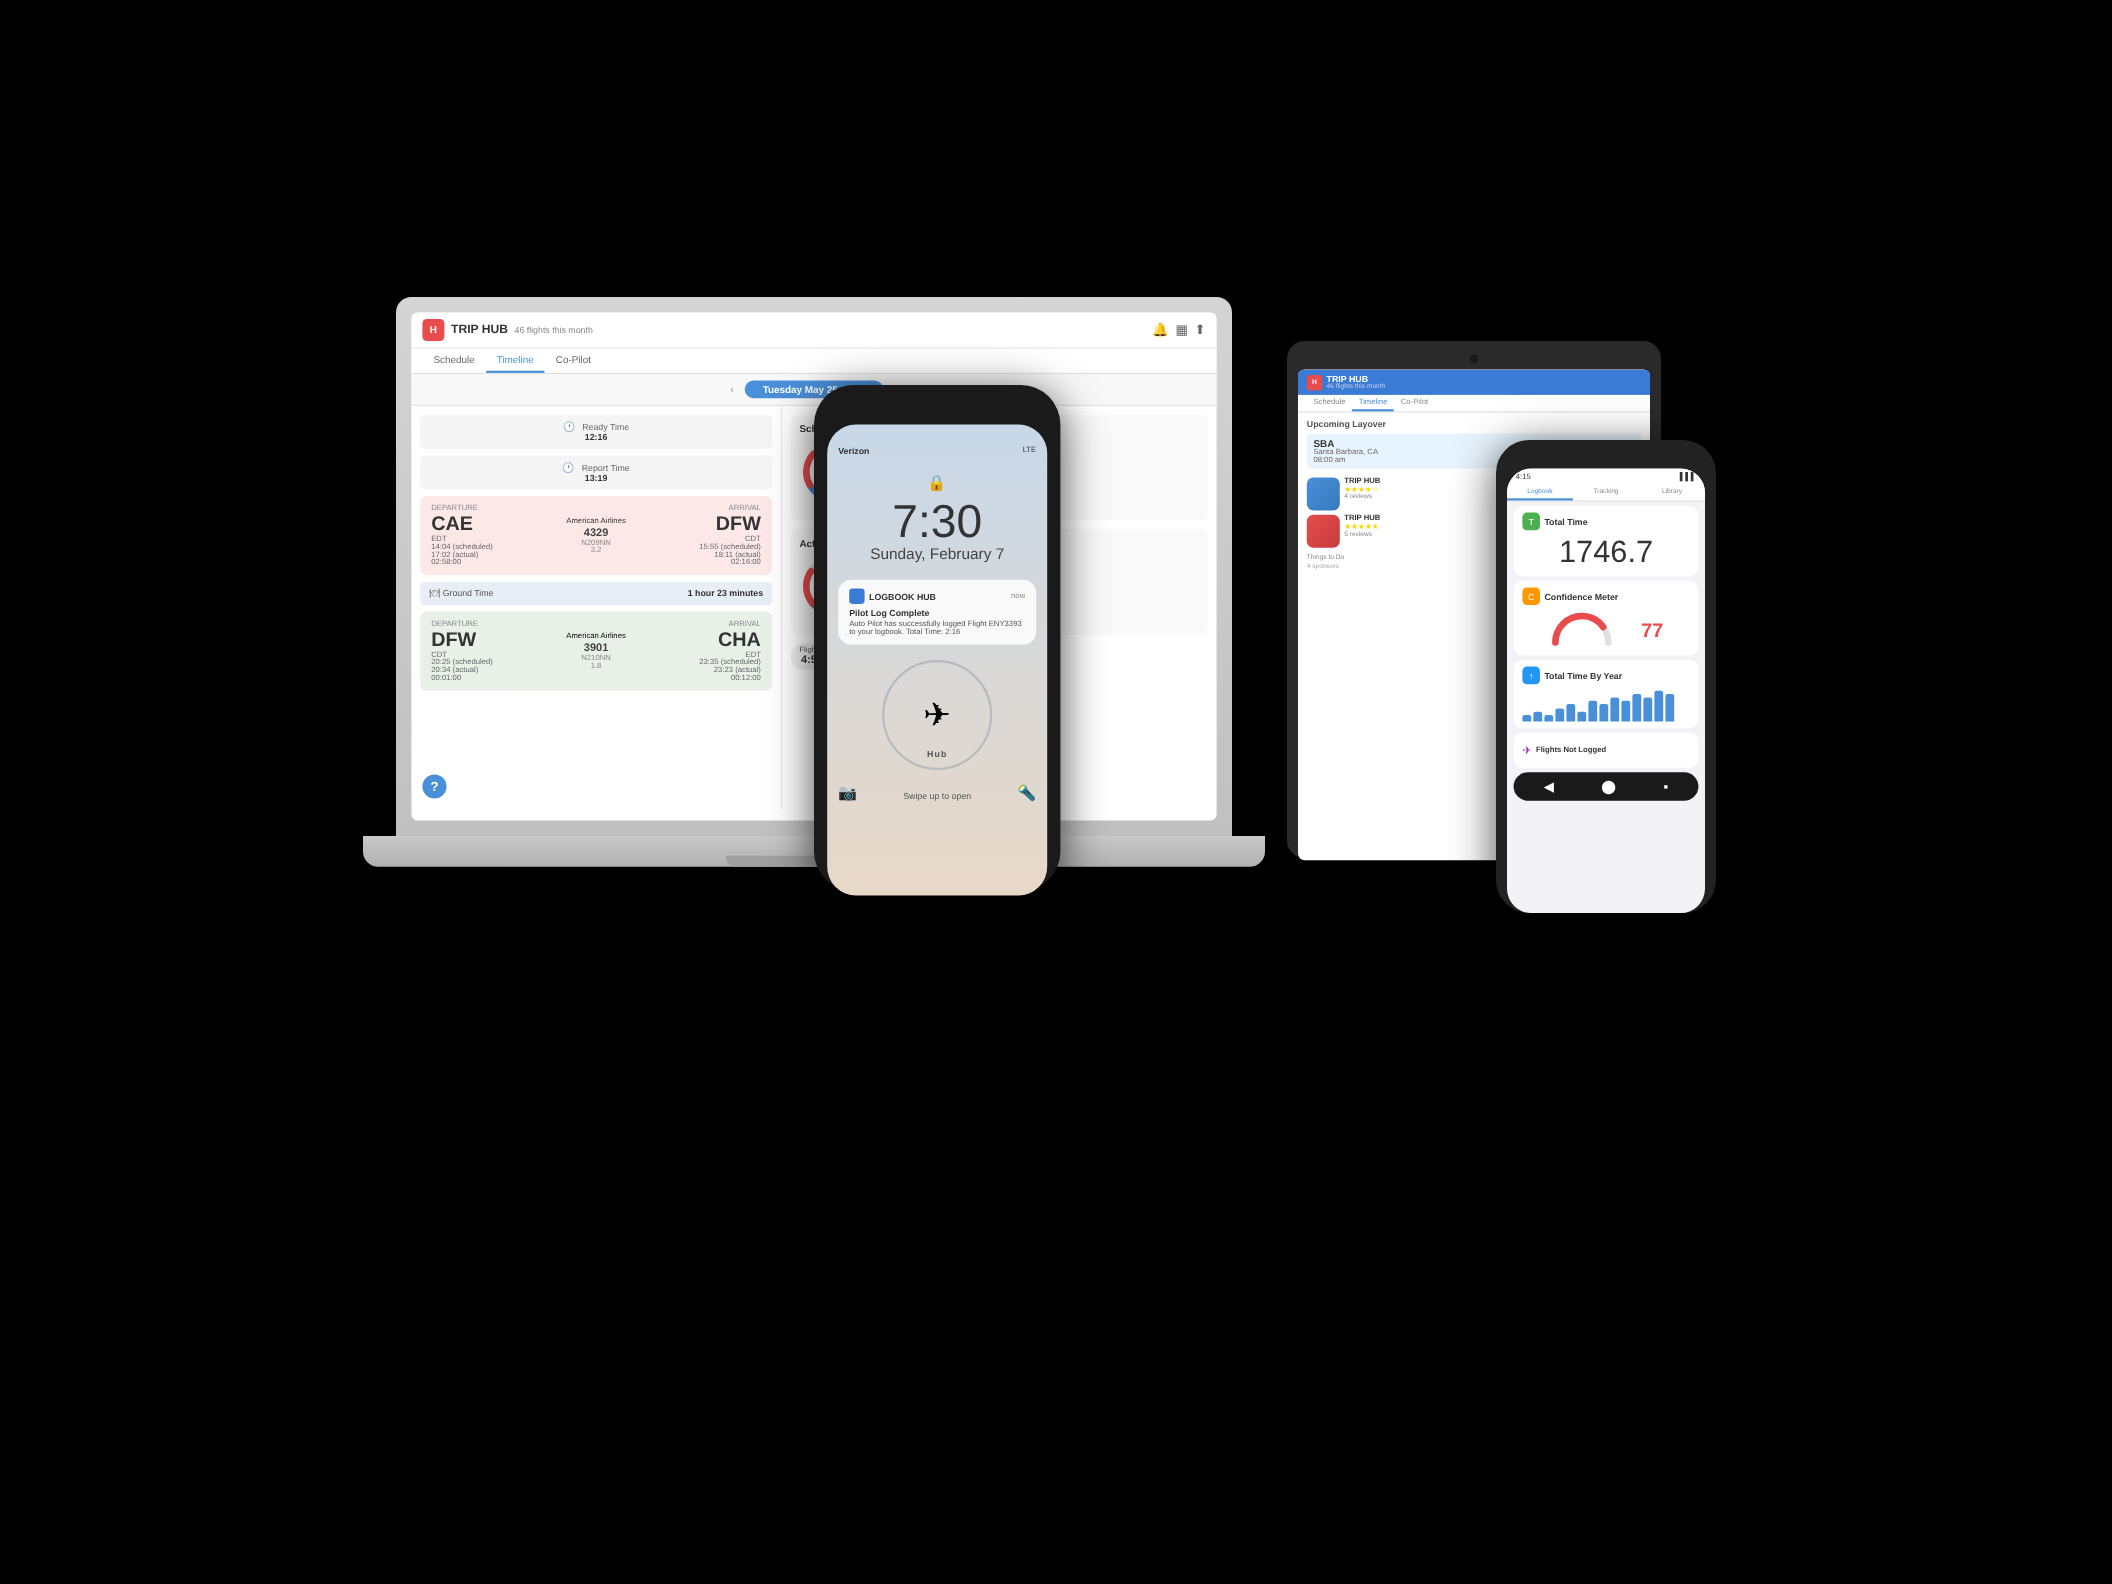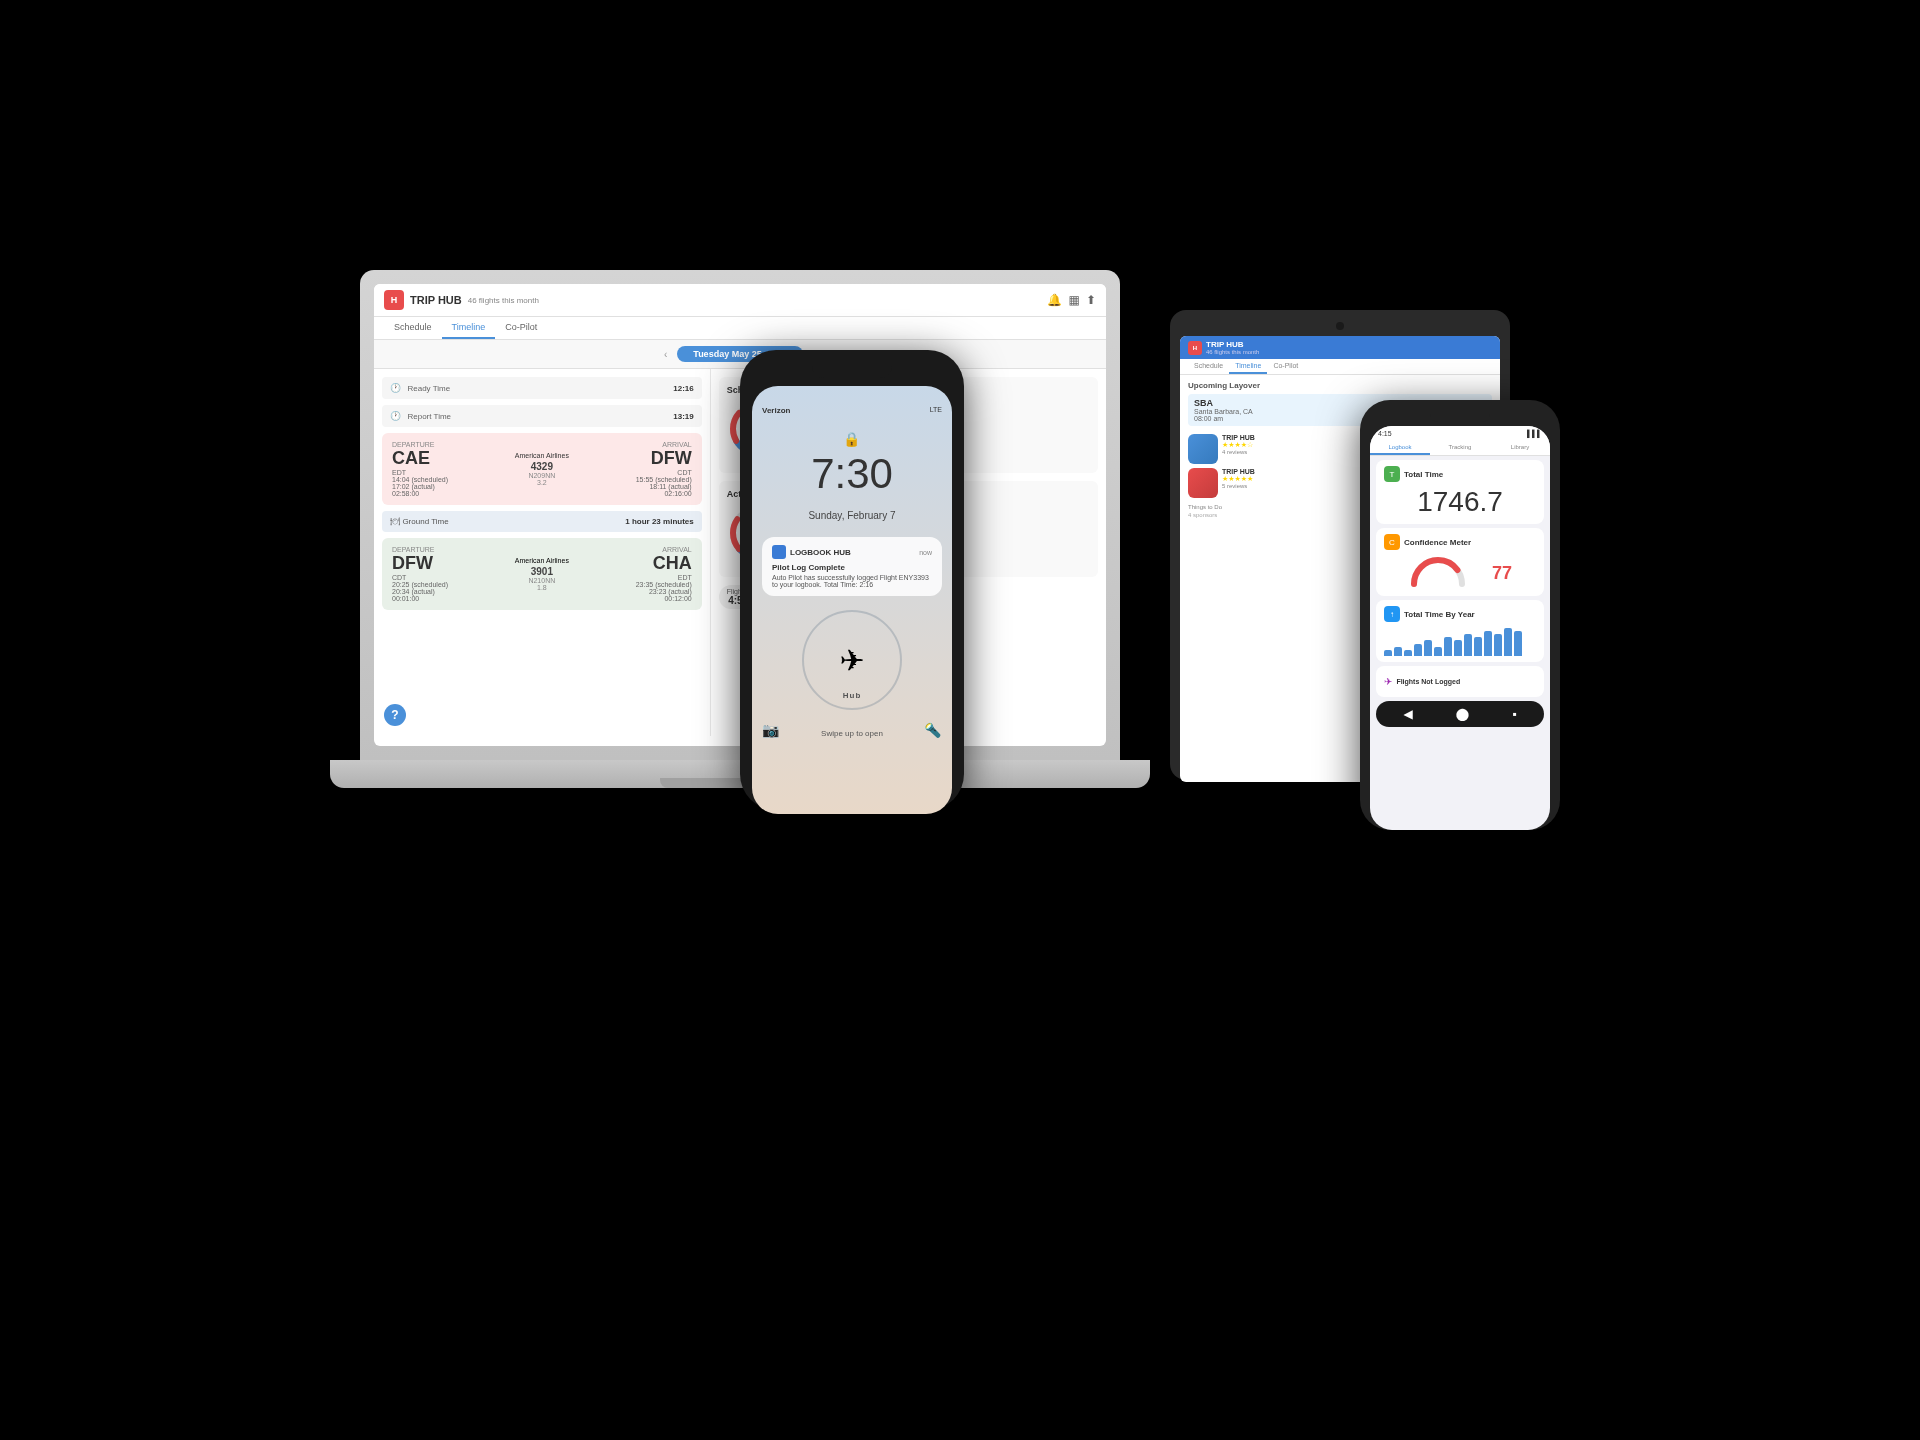--- a/index.html
+++ b/index.html
@@ -139,20 +139,21 @@
     }
 
     .time-row {
       display: flex;
       align-items: center;
       justify-content: space-between;
       padding: 6px 8px;
       background: #f5f5f5;
       border-radius: 4px;
       margin-bottom: 6px;
+      flex-direction: column;
     }
     .time-row-label { font-size: 8px; color: #666; }
     .time-row-value { font-size: 8px; font-weight: 600; color: #333; }
     .clock-icon { font-size: 9px; margin-right: 4px; }
 
     .flight-card {
       border-radius: 6px;
       margin-bottom: 6px;
       overflow: hidden;
     }
@@ -362,21 +363,21 @@
     .lock-status-bar {
       display: flex;
       justify-content: space-between;
       width: 100%;
       margin-bottom: 16px;
     }
     .lock-carrier { font-size: 8px; color: #333; font-weight: 600; }
     .lock-signal { font-size: 7px; color: #333; }
     .lock-icon { font-size: 14px; color: #555; margin-bottom: 6px; }
     .lock-time { font-size: 42px; font-weight: 200; color: #333; line-height: 1; }
-    .lock-date { font-size: 10px; color: #444; margin-top: 15px; margin-bottom: 16px; }
+    .lock-date { font-size: 14px; color: #444; margin-top: 0; margin-bottom: 16px; }
 
     .notification-card {
       background: rgba(255,255,255,0.85);
       border-radius: 12px;
       padding: 8px 10px;
       width: 100%;
       margin-bottom: 8px;
     }
     .notif-header { display: flex; align-items: center; margin-bottom: 4px; }
     .notif-app-icon {

